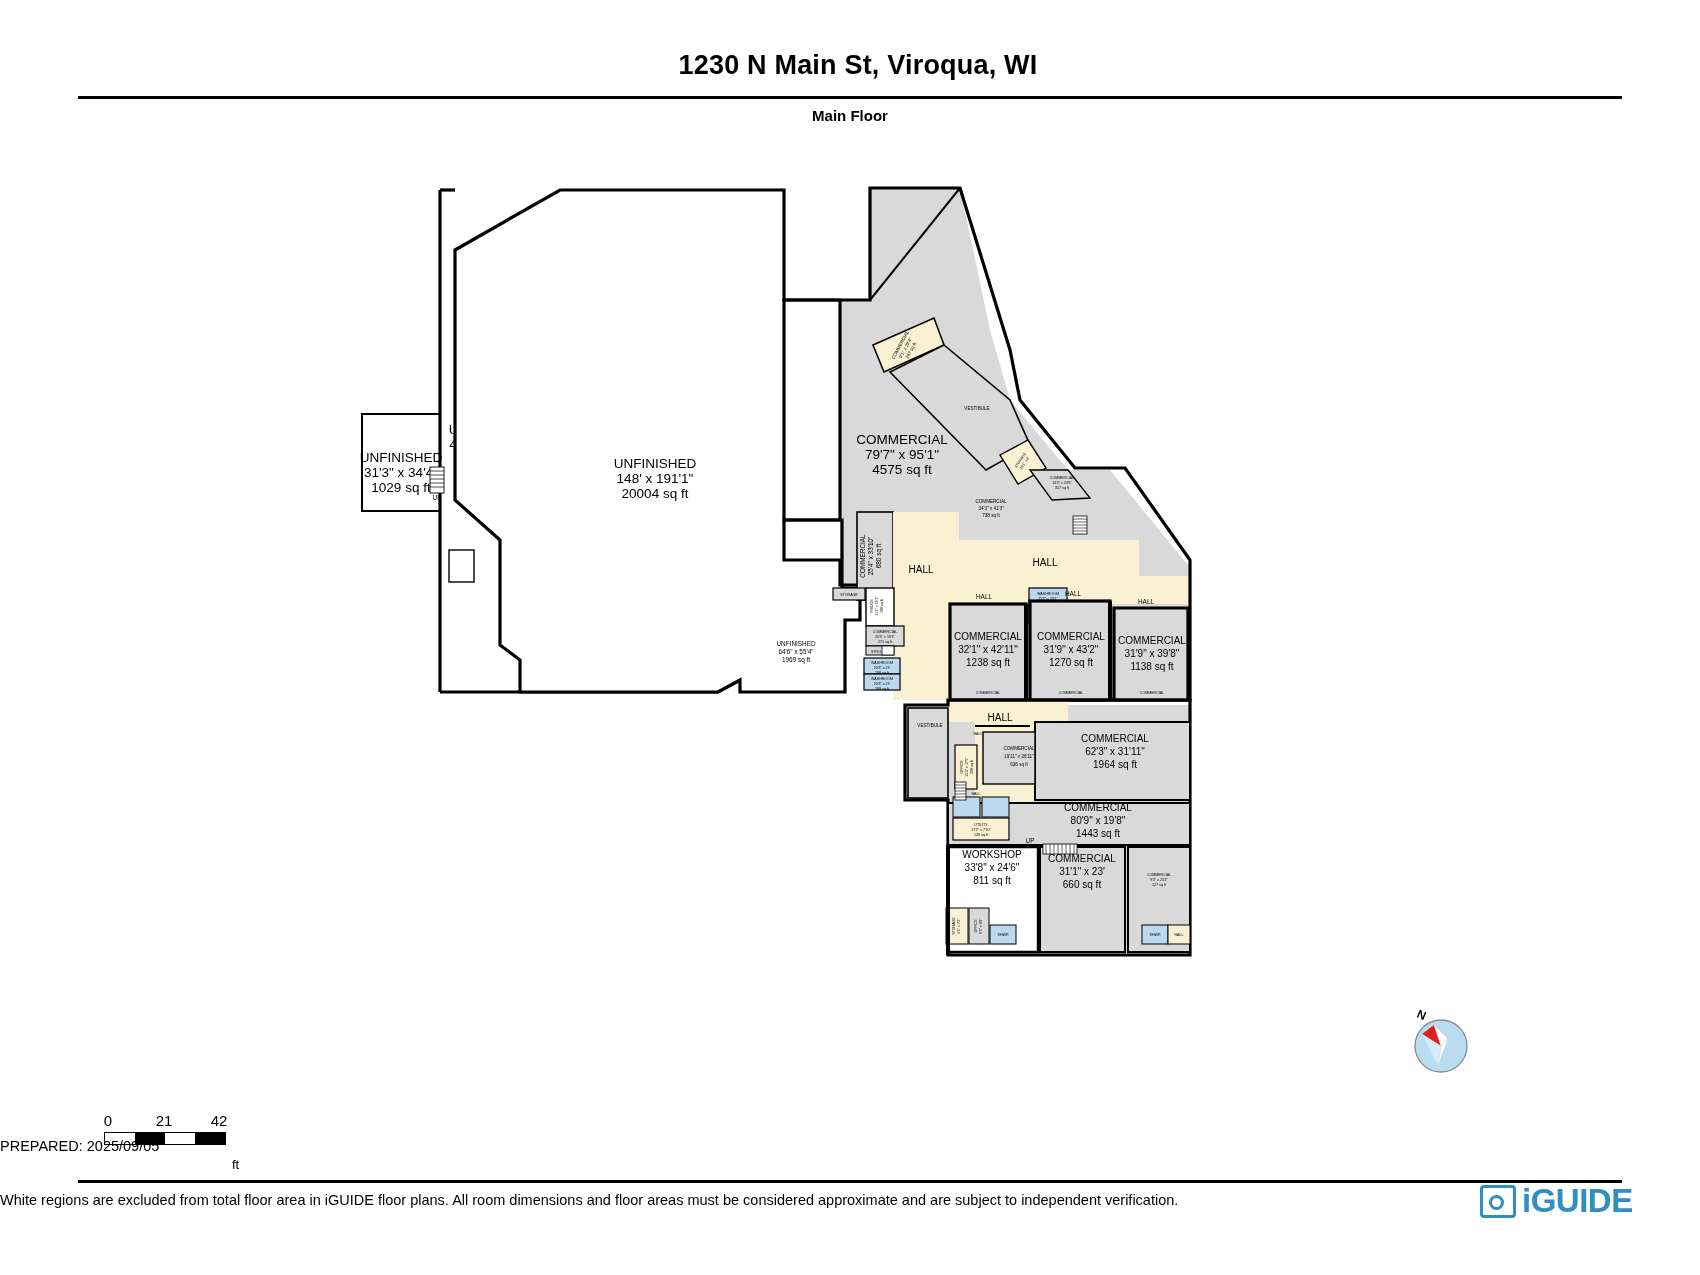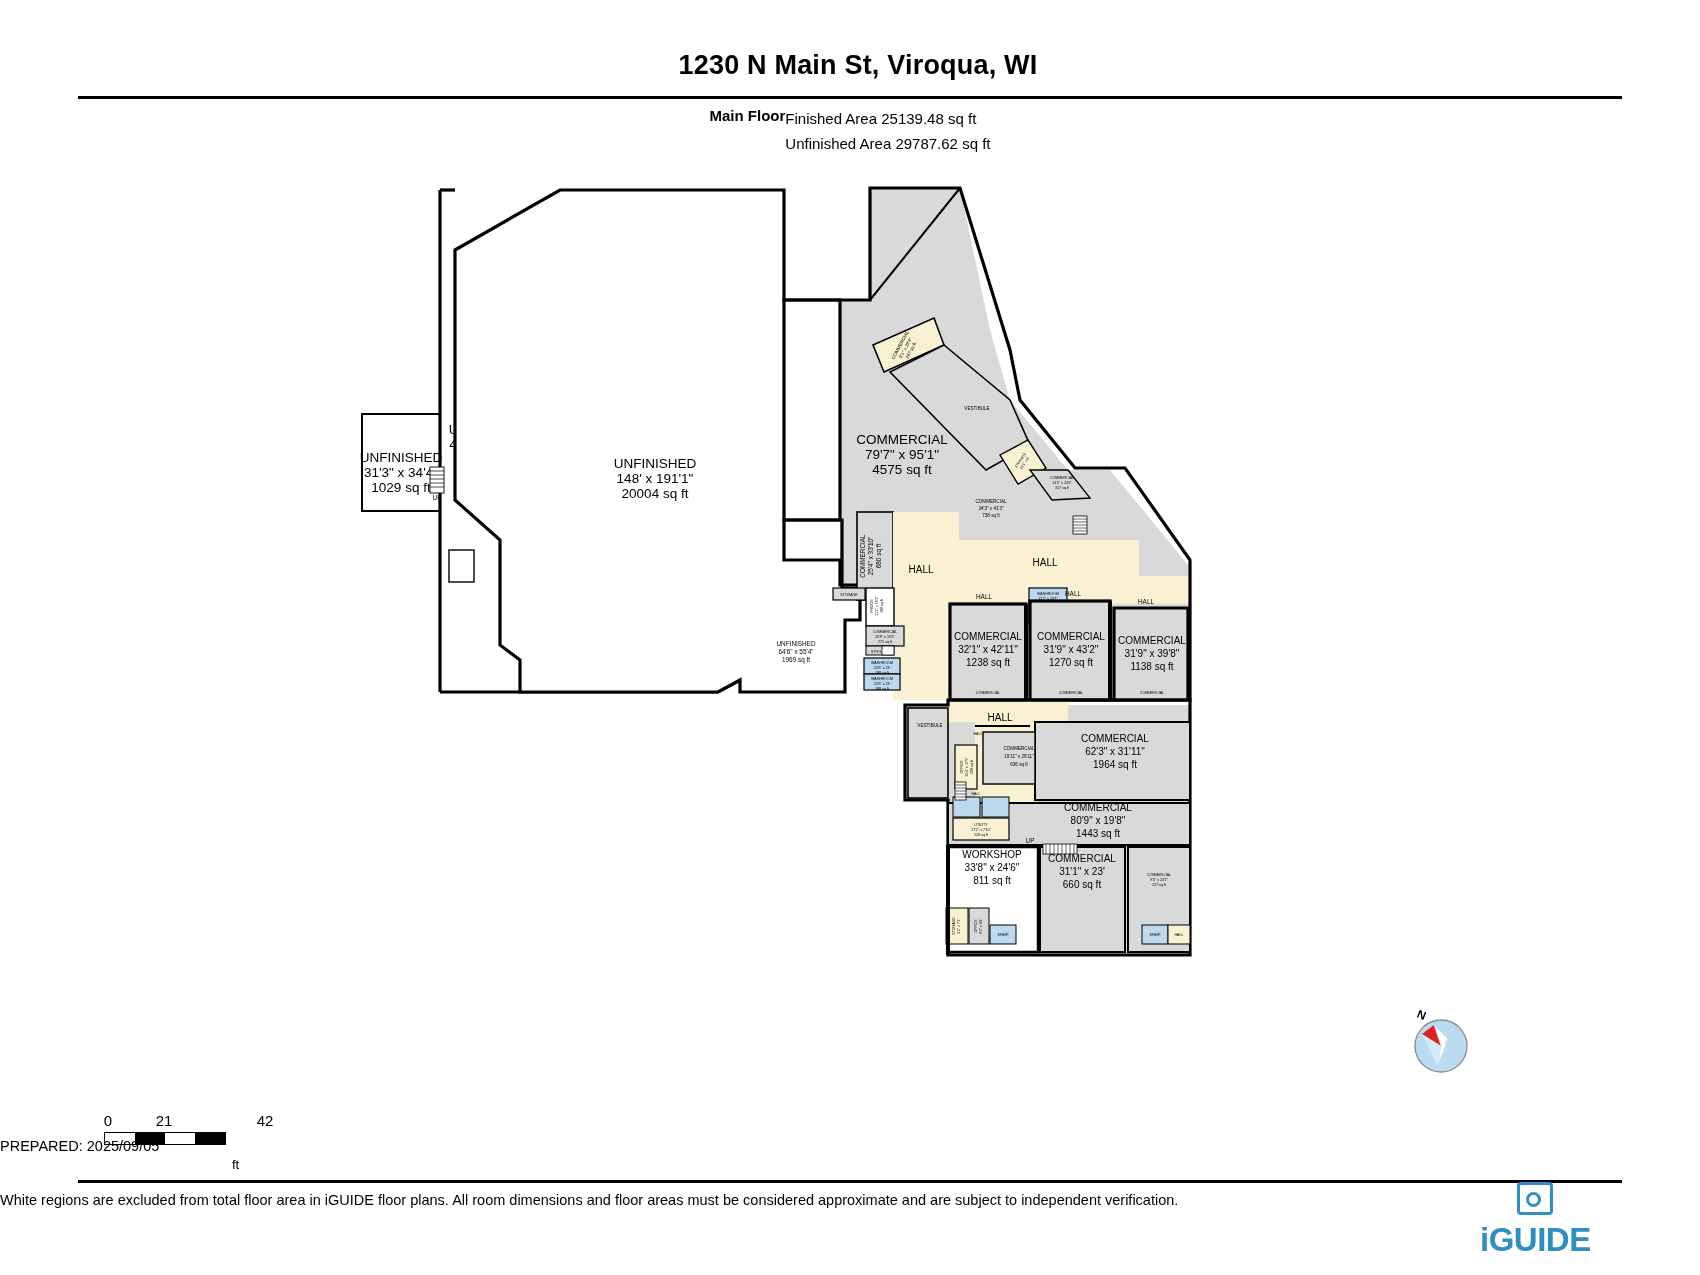--- a/index.html
+++ b/index.html
@@ -116,21 +116,21 @@
     width: 1544px; height: 3px; background: #000;
   }
   #disclaimer {
     position: absolute;
     top: 1192px; left: 0; width: 1700px;
     font-size: 14.5px;
   }
   #brand {
     position: absolute;
     top: 1182px; left: 1480px;
-    display: flex; align-items: center; gap: 6px; flex-direction: column;
+    display: flex; align-items: center; gap: 6px;
   }
   #brand .mark {
     width: 30px; height: 27px;
     border: 3px solid #2f8fc0; border-radius: 4px;
     position: relative;
   }
   #brand .mark::after {
     content: ""; position: absolute; left: 6px; top: 7px;
     width: 9px; height: 9px; border: 3px solid #2f8fc0; border-radius: 50%;
   }
@@ -140,24 +140,20 @@
 </style>
 </head>
 <body>
 
 <div id="page-title">1230 N Main St, Viroqua, WI</div>
 <div id="title-rule"></div>
 
 <div id="floor-summary">
   <div class="inner">
     <div id="floor-label">Main Floor</div>
-    <div id="floor-areas">
-      <div>Finished Area 25139.48 sq ft</div>
-      <div>Unfinished Area 29787.62 sq ft</div>
-    </div>
   </div>
 </div>
 
 <div id="plan">
 <svg width="1700" height="1275" viewBox="0 0 1700 1275" xmlns="http://www.w3.org/2000/svg">
 
   <g>
 
     <path d="M784,300 L870,300 L870,188 L960,188 L990,330 L1010,400 L1068,470 L1110,470 L1188,565 L1188,700 L950,700 L950,610 L900,610 L900,585 L840,585 L840,520 L784,520 Z" fill="#d9d9d9" stroke="none"></path>
 
@@ -483,21 +479,21 @@
   <path d="M948,845 L948,955" stroke="#000" stroke-width="4" fill="none"></path>
   <path d="M1026,604 L1026,700 M1110,601 L1110,700" stroke="#000" stroke-width="4" fill="none"></path>
 
 </svg>
 </div>
 
 <div id="scalebar">
   <div class="nums">
     <span style="left:4px;">0</span>
     <span style="left:60px;">21</span>
-    <span style="left:115px;margin-left:46px;">42</span>
+    <span style="left:115px;">42</span>
   </div>
   <div class="bar">
     <i></i>
     <i class="on"></i>
     <i></i>
     <i class="on"></i>
   </div>
   <div class="ftlabel" style="top:22px;margin-top:23px;">ft</div>
 </div>
 

